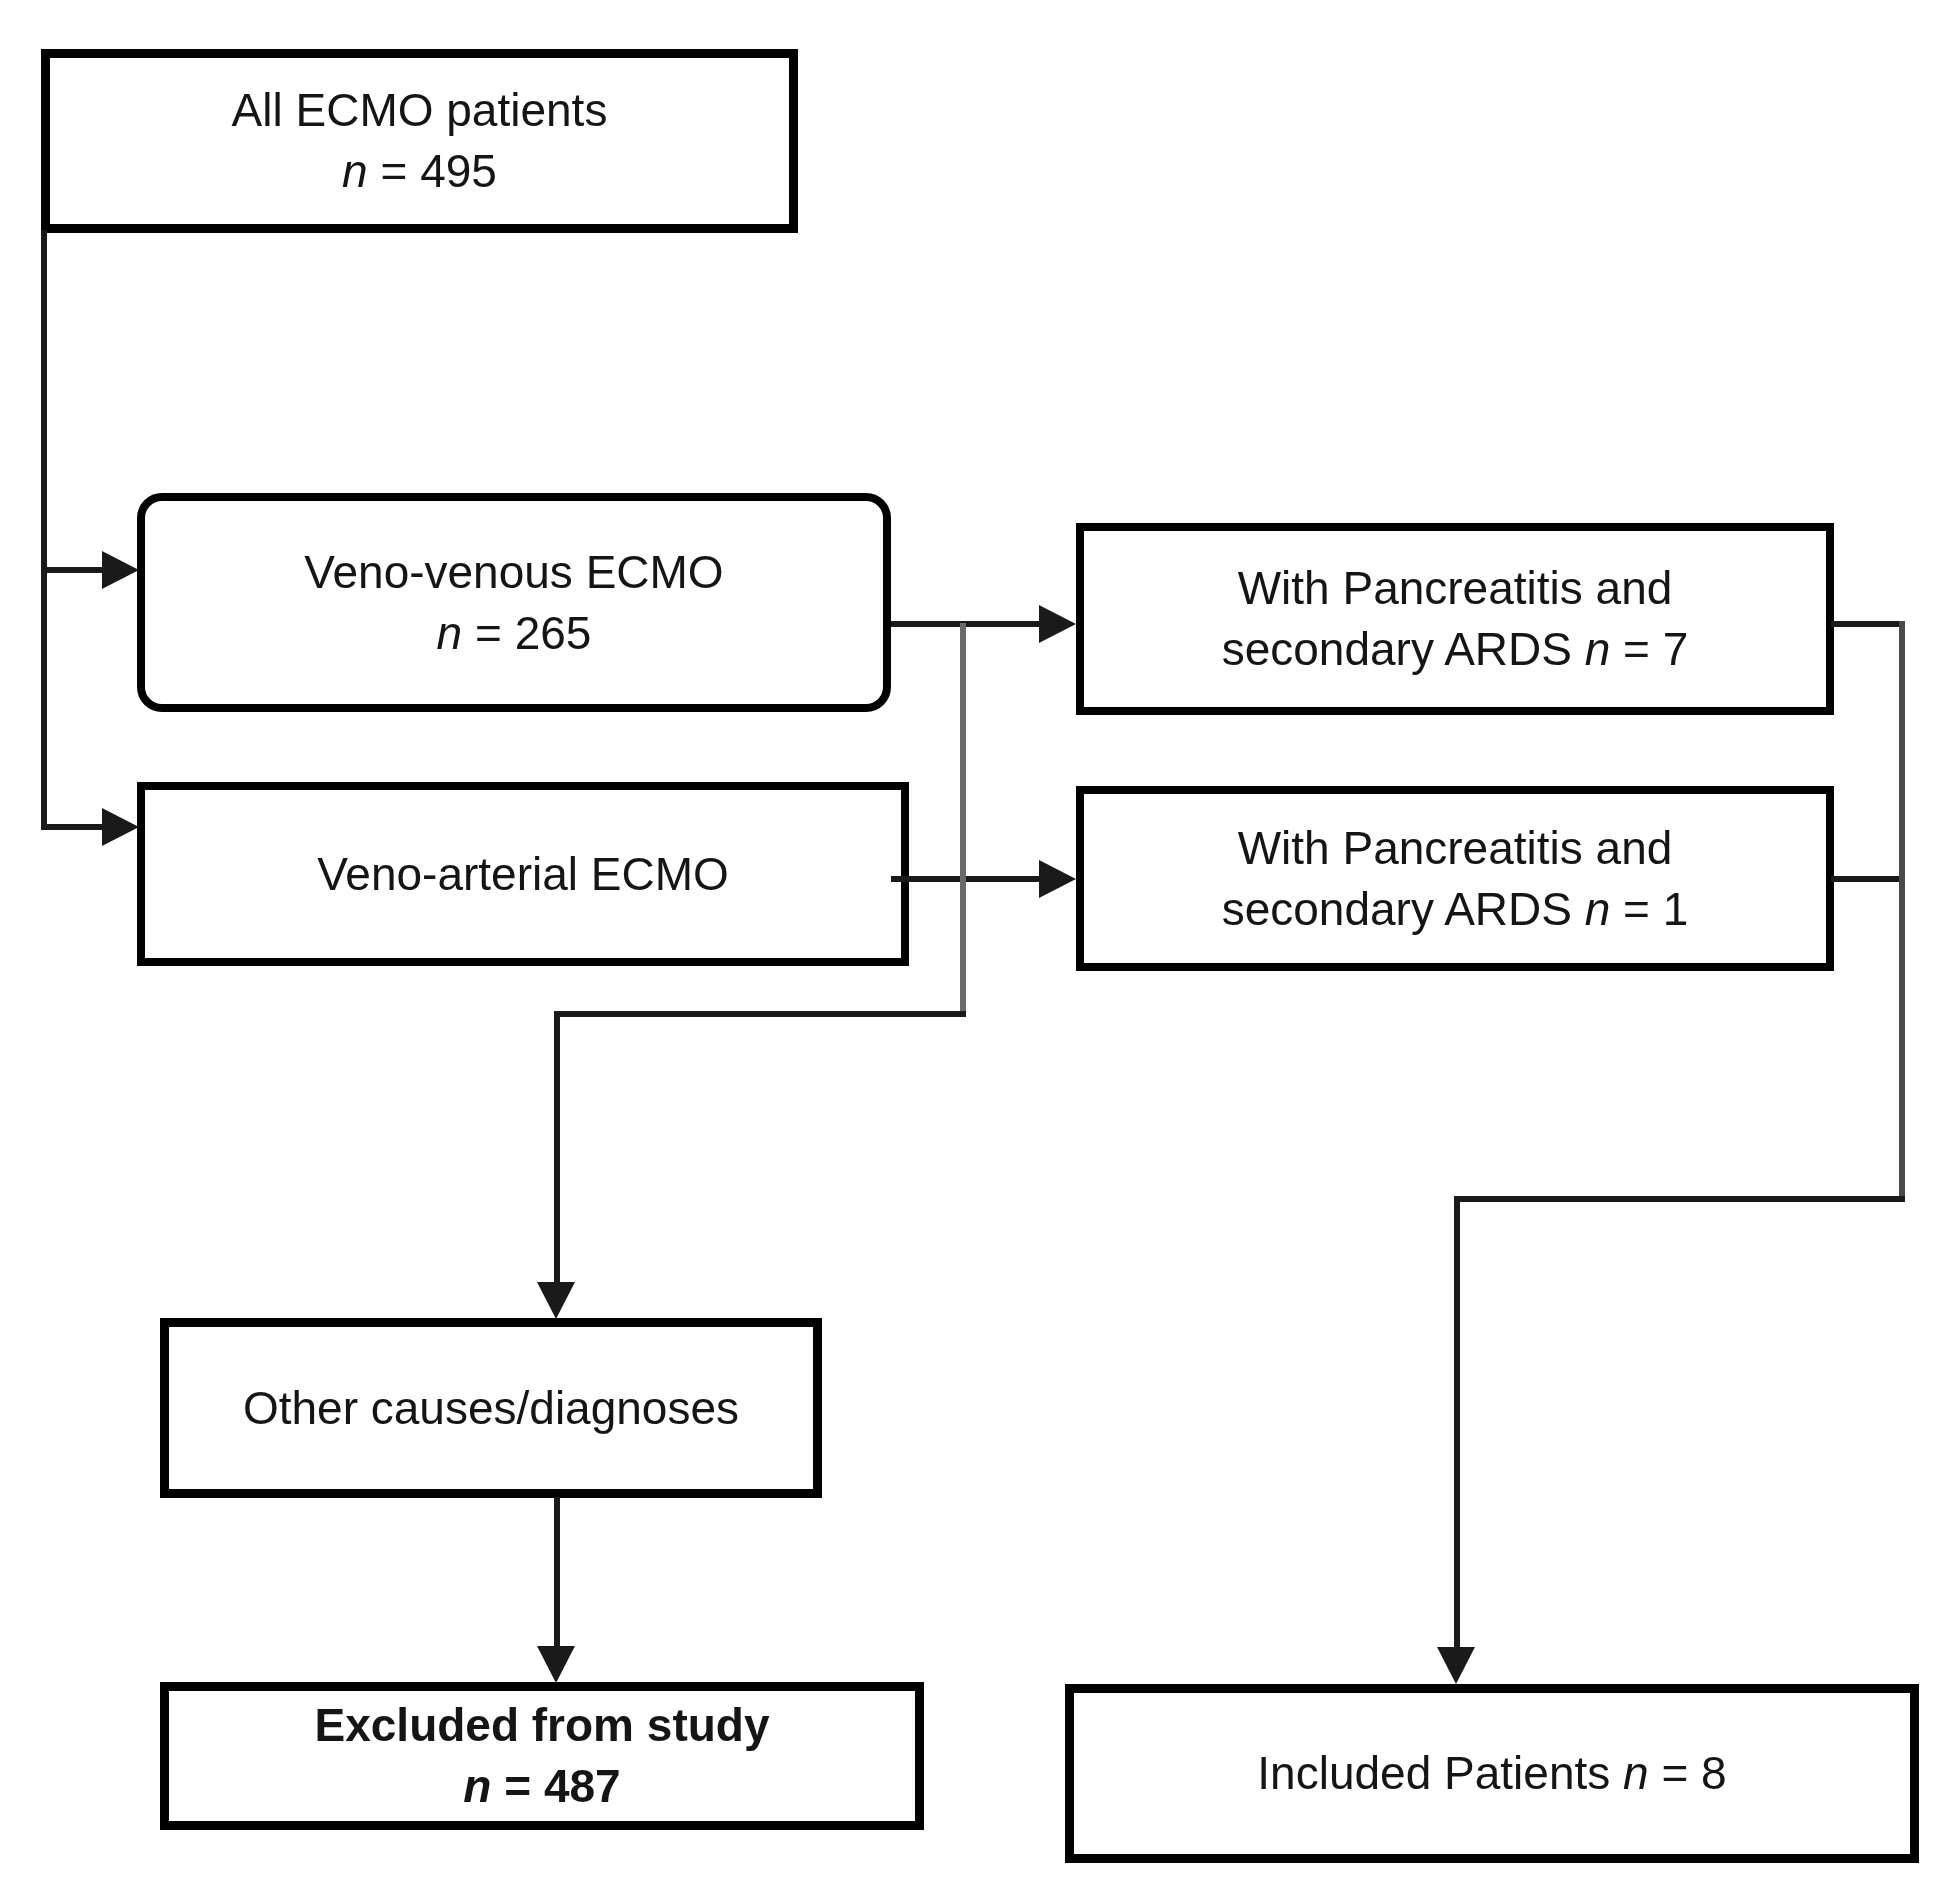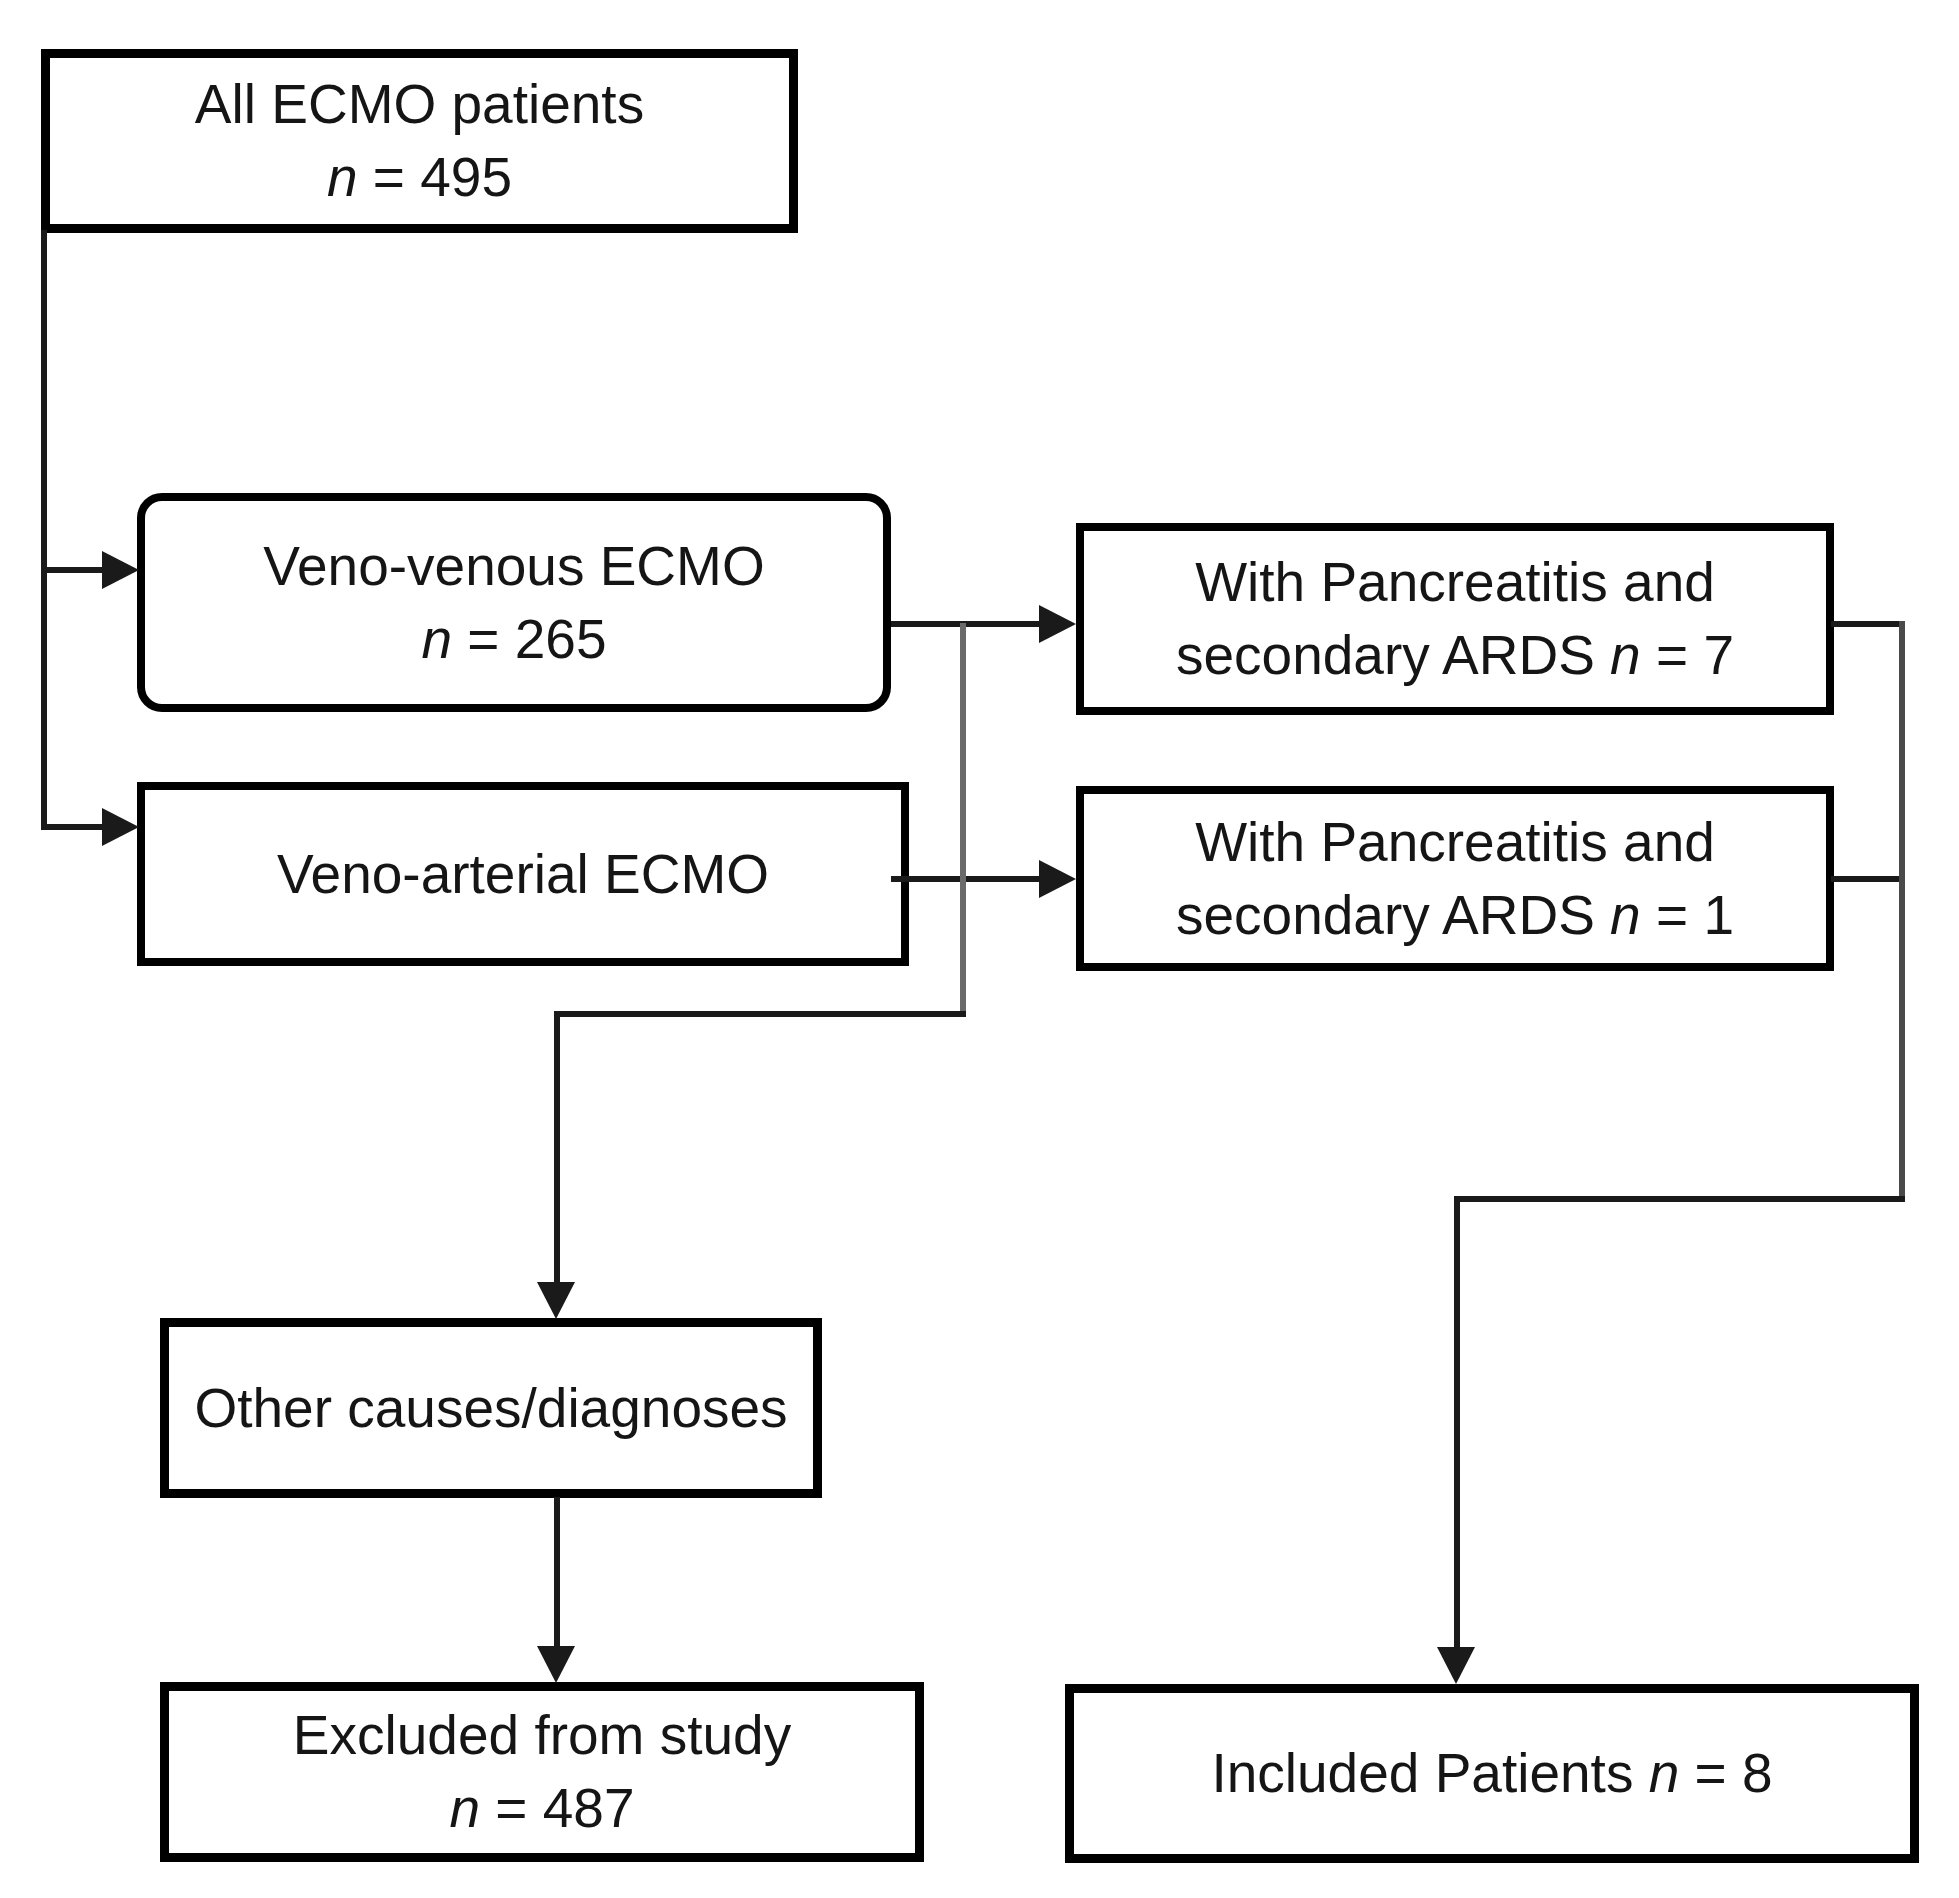--- a/index.html
+++ b/index.html
@@ -15,21 +15,21 @@
   .box {
     position: absolute;
     box-sizing: border-box;
     background: #ffffff;
     border: 8px solid #000000;
     display: flex;
     flex-direction: column;
     align-items: center;
     justify-content: center;
     text-align: center;
-    font-size: 55px;
+    font-size: 46px;
     line-height: 1.32;
     color: #151515;
   }
   .box.thick { border-width: 9.6px; }
   .bline { white-space: pre-wrap; }
   .nvar { font-style: italic; font-family: "Liberation Sans", sans-serif; }
   .hline, .vline { position: absolute; background: #1a1a1a; }
   .vline.gray { background: #6a6a6a; }
   .vline.gray2 { background: #4a4a4a; }
   .arrow-right {
@@ -71,21 +71,21 @@
 
   <div class="box" style="left:1076px; top:786px; width:758px; height:185px;">
     <div class="bline"><span>With Pancreatitis and</span></div>
     <div class="bline"><span>secondary ARDS </span><i class="nvar">n</i><span> = 1</span></div>
   </div>
 
   <div class="box thick" style="left:160px; top:1318px; width:662px; height:180px;">
     <div class="bline"><span>Other causes/diagnoses</span></div>
   </div>
 
-  <div class="box thick" style="left:160px; top:1682px; width:764px; height:180px;">
+  <div class="box thick" style="left:160px; top:1682px; width:764px; height:148px;font-weight:bold;">
     <div class="bline"><span>Excluded from study</span></div>
     <div class="bline"><i class="nvar">n</i><span> = 487</span></div>
   </div>
 
   <div class="box thick" style="left:1065px; top:1684px; width:854px; height:179px;">
     <div class="bline"><span>Included Patients </span><i class="nvar">n</i><span> = 8</span></div>
   </div>
 
   <div class="vline" style="left:41px; top:230px; width:5.6px; height:599px;"></div>
 

